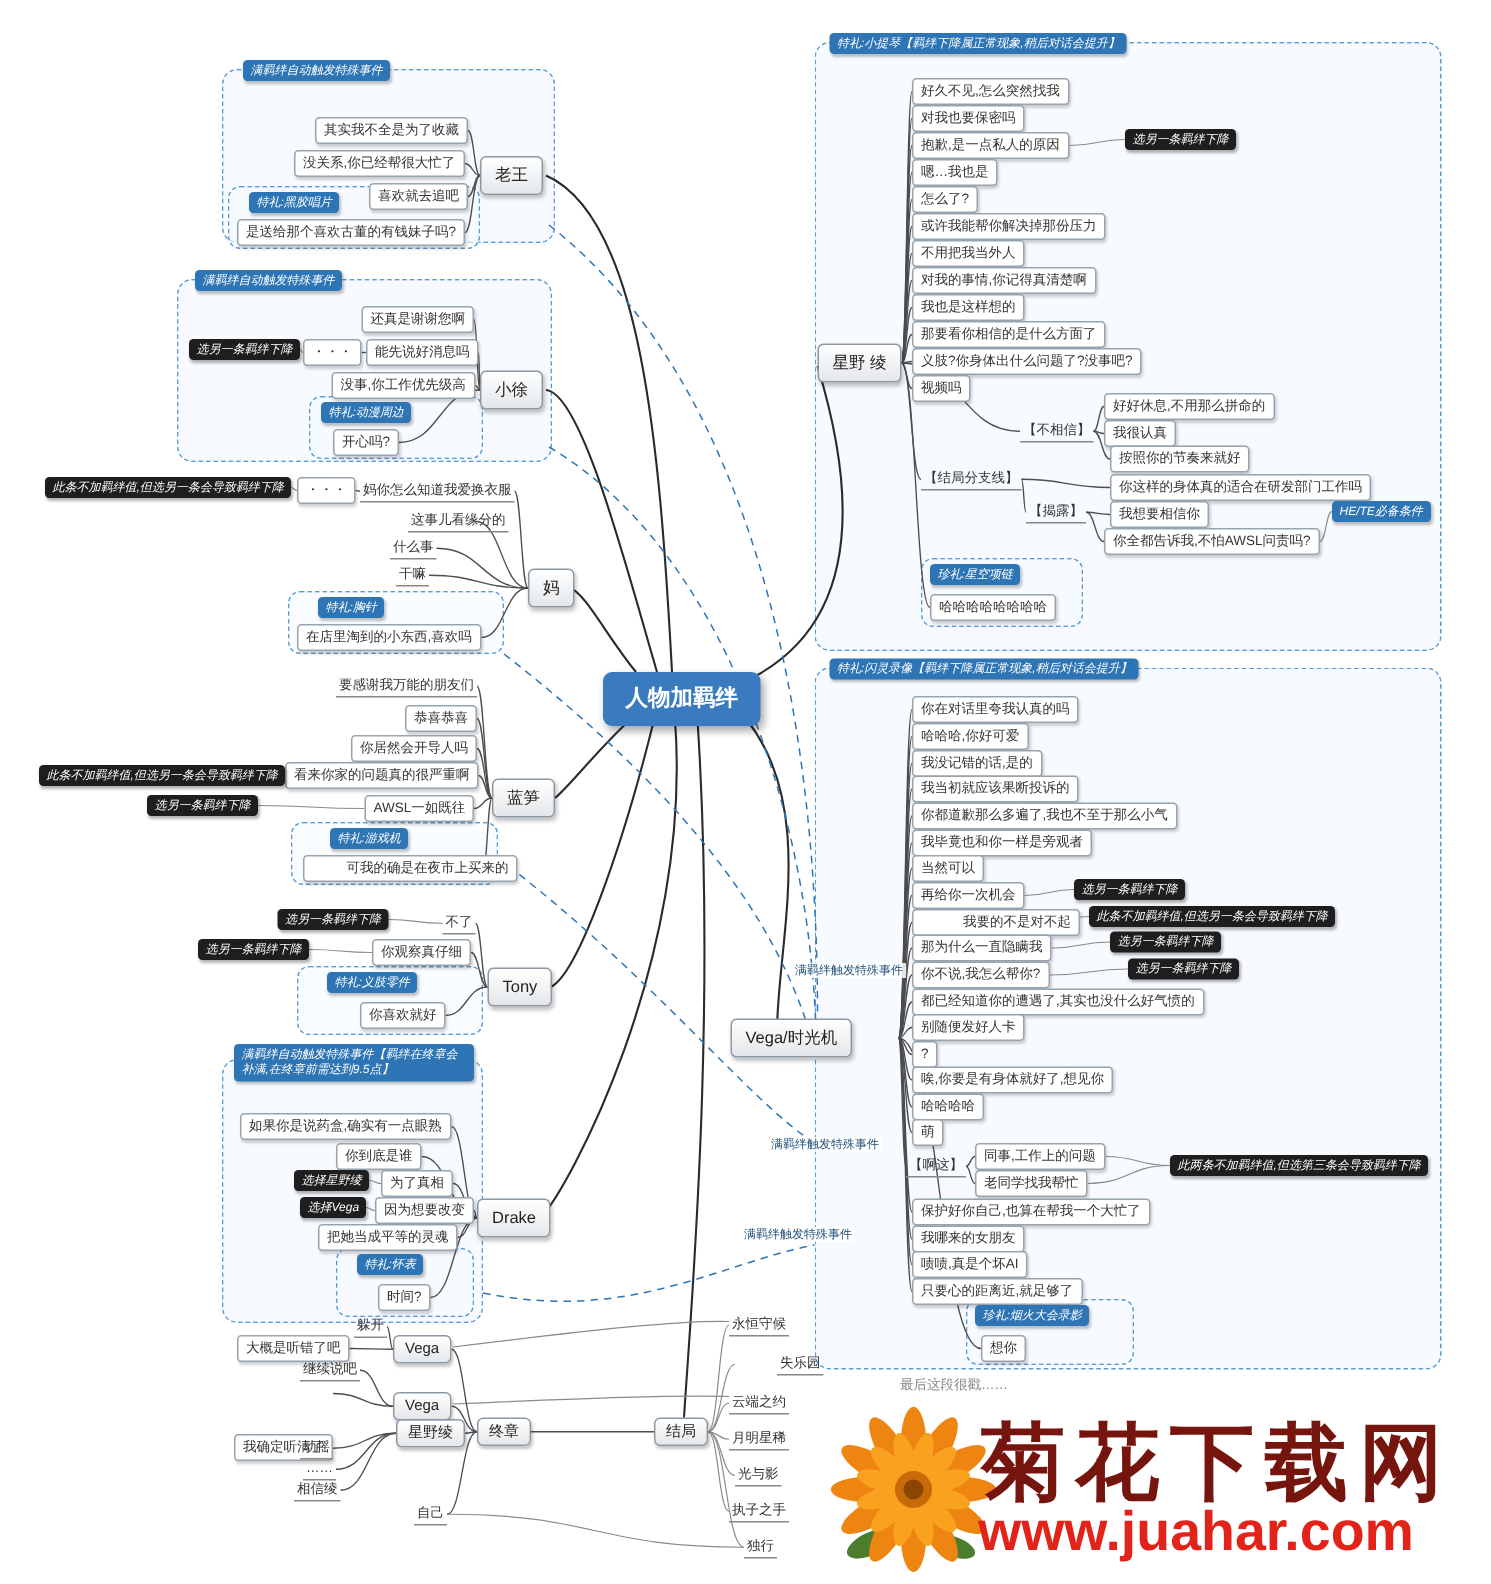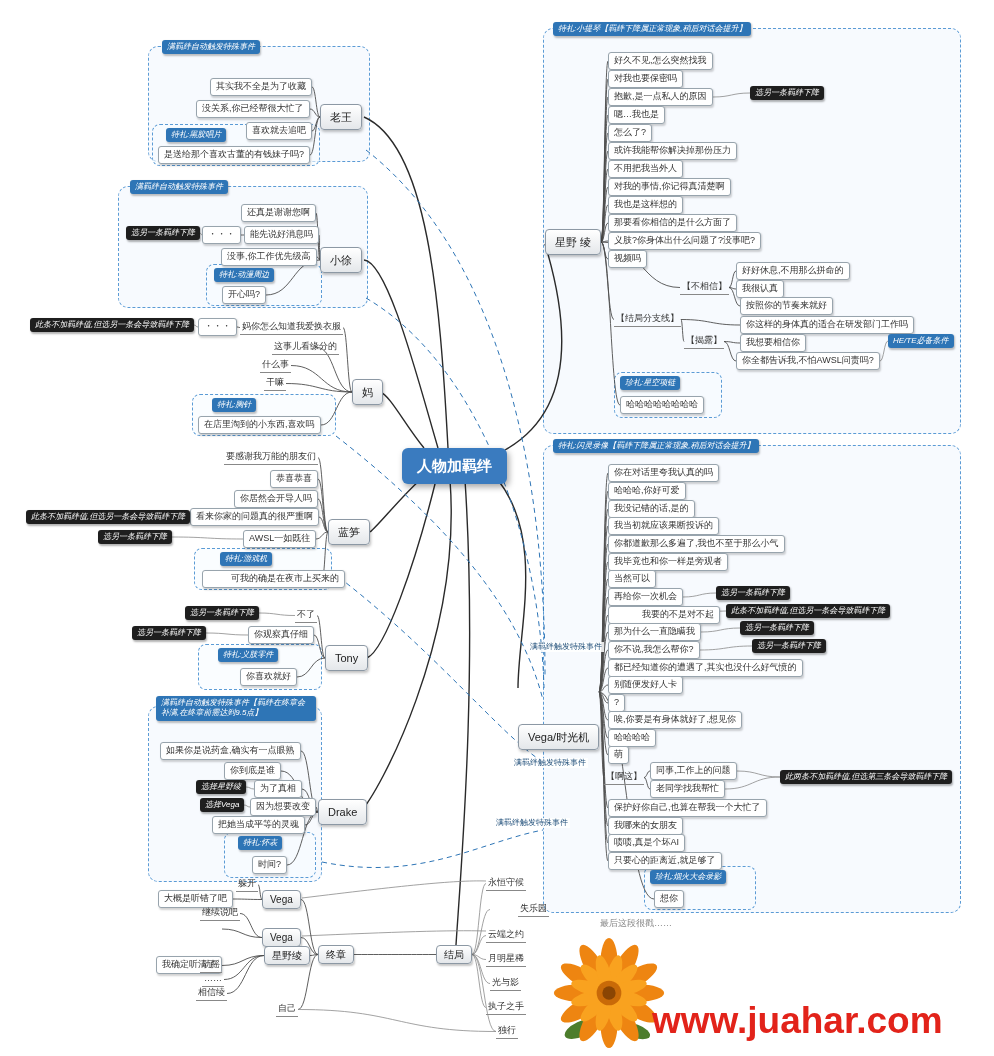--- a/index.html
+++ b/index.html
@@ -196,20 +196,21 @@
         <ellipse cx="0" cy="-22" rx="7" ry="19" transform="rotate(195)"></ellipse>
         <ellipse cx="0" cy="-22" rx="7" ry="19" transform="rotate(225)"></ellipse>
         <ellipse cx="0" cy="-22" rx="7" ry="19" transform="rotate(255)"></ellipse>
         <ellipse cx="0" cy="-22" rx="7" ry="19" transform="rotate(285)"></ellipse>
         <ellipse cx="0" cy="-22" rx="7" ry="19" transform="rotate(315)"></ellipse>
         <ellipse cx="0" cy="-22" rx="7" ry="19" transform="rotate(345)"></ellipse>
       </g>
       <circle r="13" fill="#c96a08"></circle>
       <circle r="7" fill="#8a4503"></circle>
     </svg>
+    <div class="wm-name">菊花下载网</div>
     <div class="wm-url">www.juahar.com</div>
   </div>
 <div class="grp outer" style="left: 148px; top: 46px; width: 222px; height: 116px;"></div>
     <div class="grp inner" style="left: 152px; top: 124px; width: 168px; height: 42px;"></div>
     <div class="grp outer" style="left: 118px; top: 186px; width: 250px; height: 122px;"></div>
     <div class="grp inner" style="left: 206px; top: 264px; width: 116px; height: 42px;"></div>
     <div class="grp inner" style="left: 192px; top: 394px; width: 144px; height: 42px;"></div>
     <div class="grp inner" style="left: 194px; top: 548px; width: 138px; height: 42px;"></div>
     <div class="grp inner" style="left: 198px; top: 644px; width: 124px; height: 46px;"></div>
     <div class="grp outer" style="left: 148px; top: 706px; width: 174px; height: 176px;"></div>
@@ -219,21 +220,21 @@
     <div class="grp outer" style="left: 543px; top: 445px; width: 418px; height: 468px;"></div>
     <div class="grp inner" style="left: 644px; top: 866px; width: 112px; height: 44px;"></div>
     <div class="node center" style="left: 402px; top: 448px;">人物加羁绊</div>
     <div class="node char" style="left: 320px; top: 104px;">老王</div>
     <div class="node char" style="left: 320px; top: 247px;">小徐</div>
     <div class="node char" style="left: 352px; top: 379px;">妈</div>
     <div class="node char" style="left: 328px; top: 519px;">蓝笋</div>
     <div class="node char" style="left: 325px; top: 645px;">Tony</div>
     <div class="node char" style="left: 318px; top: 799px;">Drake</div>
     <div class="node char" style="left: 545px; top: 229px;">星野 绫</div>
-    <div class="node char" style="left: 518px; top: 679px; margin-top: 45px;">Vega/时光机</div>
+    <div class="node char" style="left: 487px; top: 679px;">Vega/时光机</div>
     <div class="node charsm" style="left: 318px; top: 945px;">终章</div>
     <div class="node charsm" style="left: 436px; top: 945px;">结局</div>
     <div class="node charsm" style="left: 262px; top: 890px;">Vega</div>
     <div class="node charsm" style="left: 262px; top: 928px;">Vega</div>
     <div class="node charsm" style="left: 264px; top: 946px;">星野绫</div>
     <div class="node blue" style="left: 162px; top: 40px;">满羁绊自动触发特殊事件</div>
     <div class="node blue" style="left: 130px; top: 180px;">满羁绊自动触发特殊事件</div>
     <div class="node blue wrap" style="left: 156px; top: 696px; width: 160px;">满羁绊自动触发特殊事件【羁绊在终章会补满,在终章前需达到9.5点】</div>
     <div class="node blue" style="left: 553px; top: 22px;">特礼:小提琴【羁绊下降属正常现象,稍后对话会提升】</div>
     <div class="node blue" style="left: 553px; top: 439px;">特礼:闪灵录像【羁绊下降属正常现象,稍后对话会提升】</div>

